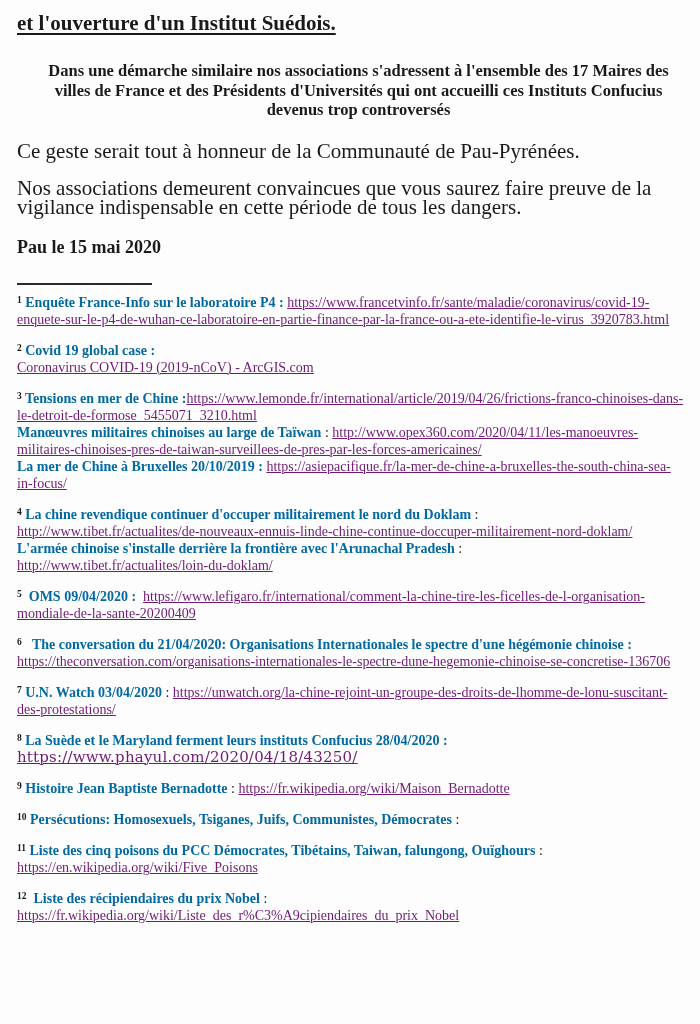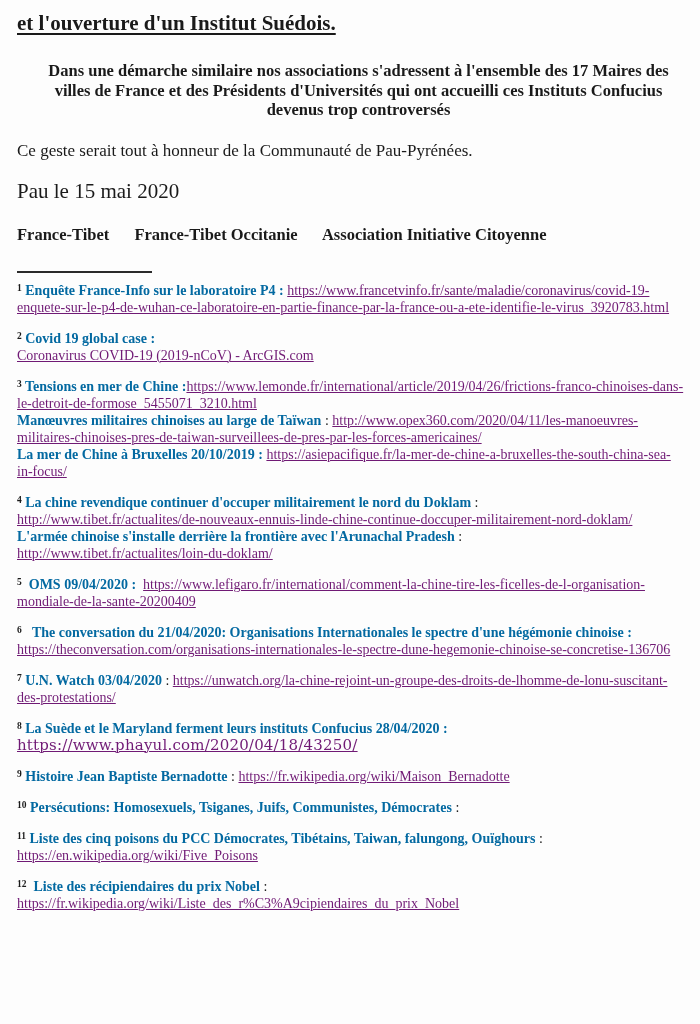--- a/index.html
+++ b/index.html
@@ -32,29 +32,29 @@
   }
   .intro {
     margin: 25px 0 0 16px;
     font-size: 16.5px;
     line-height: 19.5px;
     font-weight: bold;
     text-align: center;
   }
   .para {
     margin: 22px 0 0 0;
-    font-size: 17px;
+    font-size: 21px;
     line-height: 18.5px;
   }
   .para2 { margin-top: 19px; }
   .date {
     margin: 22px 0 0 0;
-    font-size: 21px;
+    font-size: 18px;
     line-height: 18px;
-    font-weight: normal;
+    font-weight: bold;
   }
   .signatories {
     margin: 26px 0 0 0;
     font-size: 16.5px;
     line-height: 18px;
     font-weight: bold;
   }
   .sig { margin-right: 21px; }
   .sig.last { margin-right: 0; }
   .separator {
@@ -98,28 +98,24 @@
 <body>
 
 <div class="page">
 
   <h1 class="title">et l'ouverture d'un Institut Suédois.</h1>
 
   <p class="intro">Dans une démarche similaire nos associations s'adressent à l'ensemble des 17 Maires des villes de France et des Présidents d'Universités qui ont accueilli ces Instituts Confucius devenus trop controversés</p>
 
   <p class="para">Ce geste serait tout à honneur de la Communauté de Pau-Pyrénées.</p>
 
+  <p class="para para2">Nos associations demeurent convaincues que vous saurez faire preuve de la vigilance indispensable en cette période de tous les dangers.</p>
 
   <p class="date">Pau le 15 mai 2020</p>
 
-  <p class="signatories">
-    <span class="sig">France-Tibet</span>
-    <span class="sig">France-Tibet Occitanie</span>
-    <span class="sig last">Association Initiative Citoyenne</span>
-  </p>
 
   <div class="separator"></div>
 
   <div class="footnotes" id="footnotes">
       <div class="footnote"><span class="fn-num">1</span><span class="fn-label"> Enquête France-Info sur le laboratoire P4 : </span><a class="fn-link">https://www.francetvinfo.fr/sante/maladie/coronavirus/covid-19-enquete-sur-le-p4-de-wuhan-ce-laboratoire-en-partie-finance-par-la-france-ou-a-ete-identifie-le-virus_3920783.html</a></div>
       <div class="footnote"><span class="fn-num">2</span><span class="fn-label"> Covid 19 global case :</span><br><a class="fn-link">Coronavirus COVID-19 (2019-nCoV) - ArcGIS.com</a></div>
       <div class="footnote"><span class="fn-num">3</span><span class="fn-label"> Tensions en mer de Chine :</span><a class="fn-link">https://www.lemonde.fr/international/article/2019/04/26/frictions-franco-chinoises-dans-le-detroit-de-formose_5455071_3210.html</a><br><span class="fn-label">Manœuvres militaires chinoises au large de Taïwan</span><span> : </span><a class="fn-link">http://www.opex360.com/2020/04/11/les-manoeuvres-militaires-chinoises-pres-de-taiwan-surveillees-de-pres-par-les-forces-americaines/</a><br><span class="fn-label">La mer de Chine à Bruxelles 20/10/2019 : </span><a class="fn-link">https://asiepacifique.fr/la-mer-de-chine-a-bruxelles-the-south-china-sea-in-focus/</a></div>
       <div class="footnote"><span class="fn-num">4</span><span class="fn-label"> La chine revendique continuer d'occuper militairement le nord du Doklam</span><span> :</span><br><a class="fn-link">http://www.tibet.fr/actualites/de-nouveaux-ennuis-linde-chine-continue-doccuper-militairement-nord-doklam/</a><br><span class="fn-label">L'armée chinoise s'installe derrière la frontière avec l'Arunachal Pradesh</span><span> :</span><br><a class="fn-link">http://www.tibet.fr/actualites/loin-du-doklam/</a></div>
       <div class="footnote"><span class="fn-num">5</span><span class="fn-label">  OMS 09/04/2020 :  </span><a class="fn-link">https://www.lefigaro.fr/international/comment-la-chine-tire-les-ficelles-de-l-organisation-mondiale-de-la-sante-20200409</a></div>
       <div class="footnote"><span class="fn-num">6</span><span class="fn-label">   The conversation du 21/04/2020: Organisations Internationales le spectre d'une hégémonie chinoise :</span><br><a class="fn-link">https://theconversation.com/organisations-internationales-le-spectre-dune-hegemonie-chinoise-se-concretise-136706</a></div>

